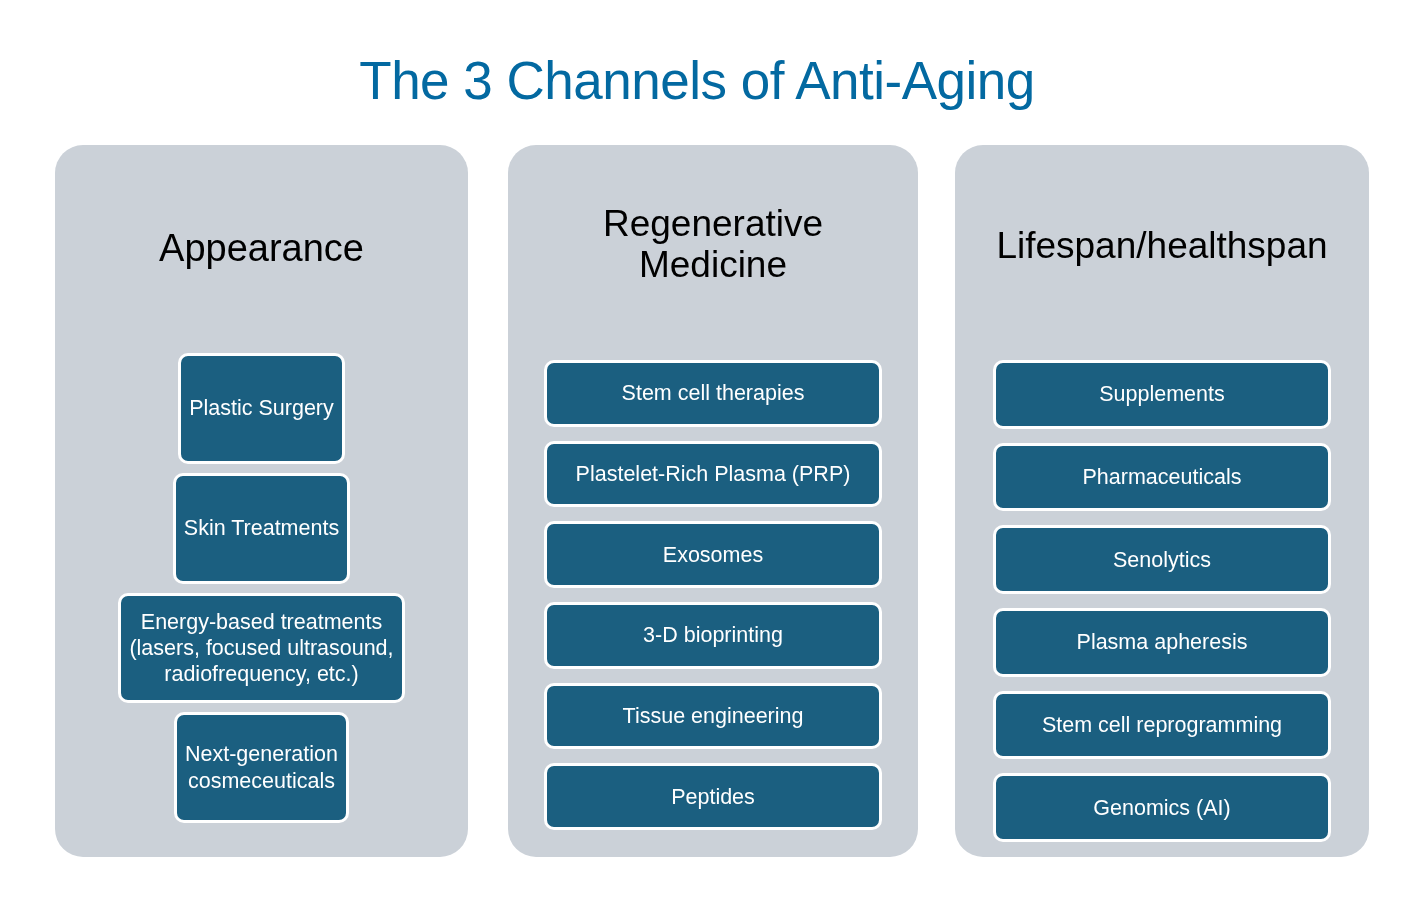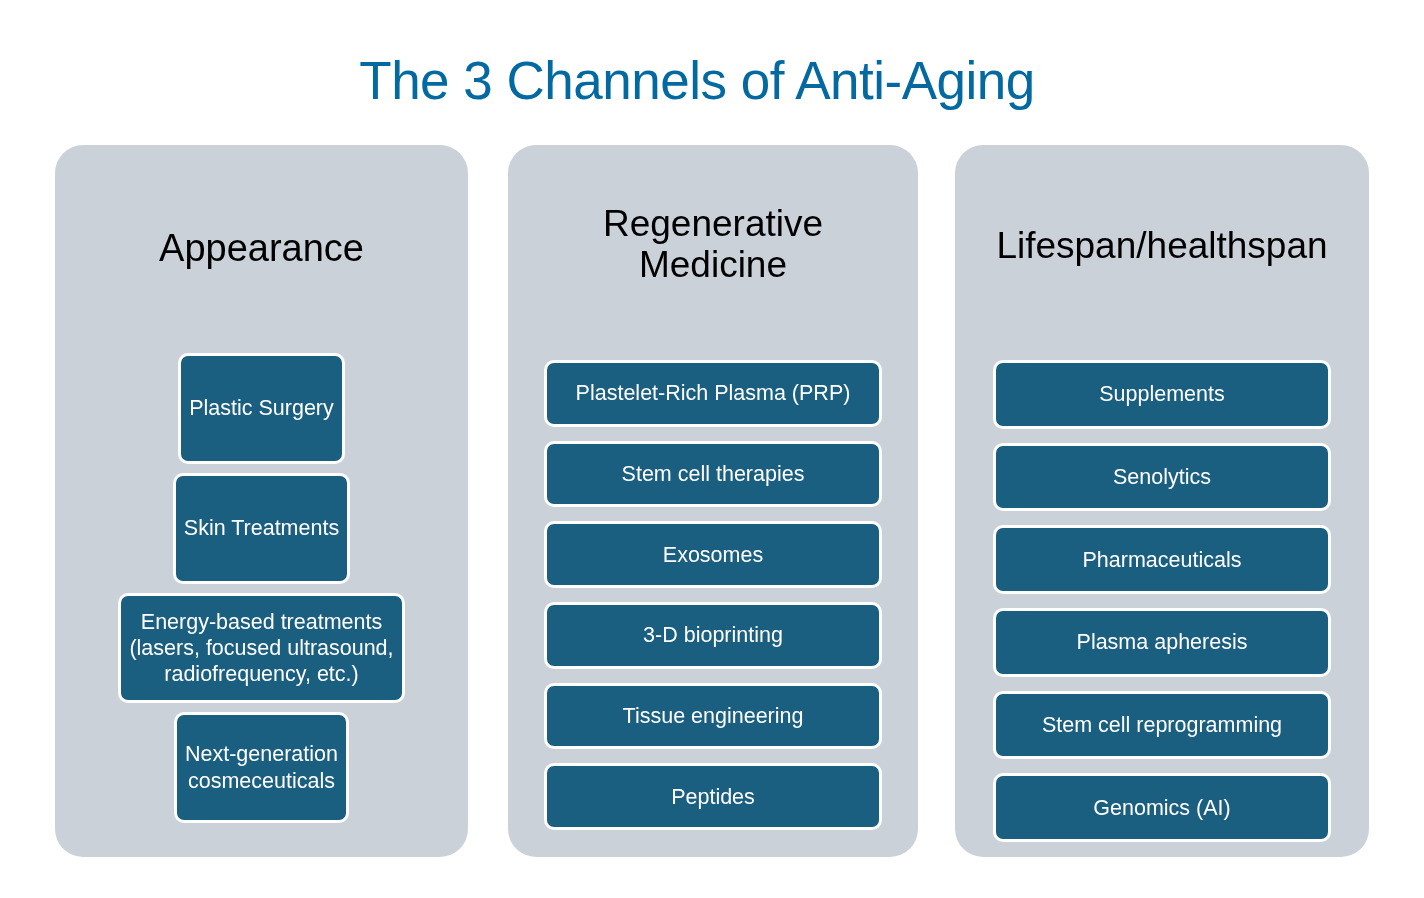--- a/index.html
+++ b/index.html
@@ -199,24 +199,24 @@
       </div>
     </div>
 
     <div class="panel" id="panel-regenerative">
       <div class="panel-header">
         <span class="item-line">Regenerative</span>
         <span class="item-line">Medicine</span>
       </div>
       <div class="item-list">
         <div class="item-box">
+          <span class="item-line">Stem cell therapies</span>
+        </div>
+        <div class="item-box">
           <span class="item-line">Plastelet-Rich Plasma (PRP)</span>
-        </div>
-        <div class="item-box">
-          <span class="item-line">Stem cell therapies</span>
         </div>
         <div class="item-box">
           <span class="item-line">Exosomes</span>
         </div>
         <div class="item-box">
           <span class="item-line">3-D bioprinting</span>
         </div>
         <div class="item-box">
           <span class="item-line">Tissue engineering</span>
         </div>
@@ -226,24 +226,24 @@
       </div>
     </div>
 
     <div class="panel" id="panel-lifespan">
       <div class="panel-header">Lifespan/healthspan</div>
       <div class="item-list">
         <div class="item-box">
           <span class="item-line">Supplements</span>
         </div>
         <div class="item-box">
+          <span class="item-line">Pharmaceuticals</span>
+        </div>
+        <div class="item-box">
           <span class="item-line">Senolytics</span>
-        </div>
-        <div class="item-box">
-          <span class="item-line">Pharmaceuticals</span>
         </div>
         <div class="item-box">
           <span class="item-line">Plasma apheresis</span>
         </div>
         <div class="item-box">
           <span class="item-line">Stem cell reprogramming</span>
         </div>
         <div class="item-box">
           <span class="item-line">Genomics (AI)</span>
         </div>

